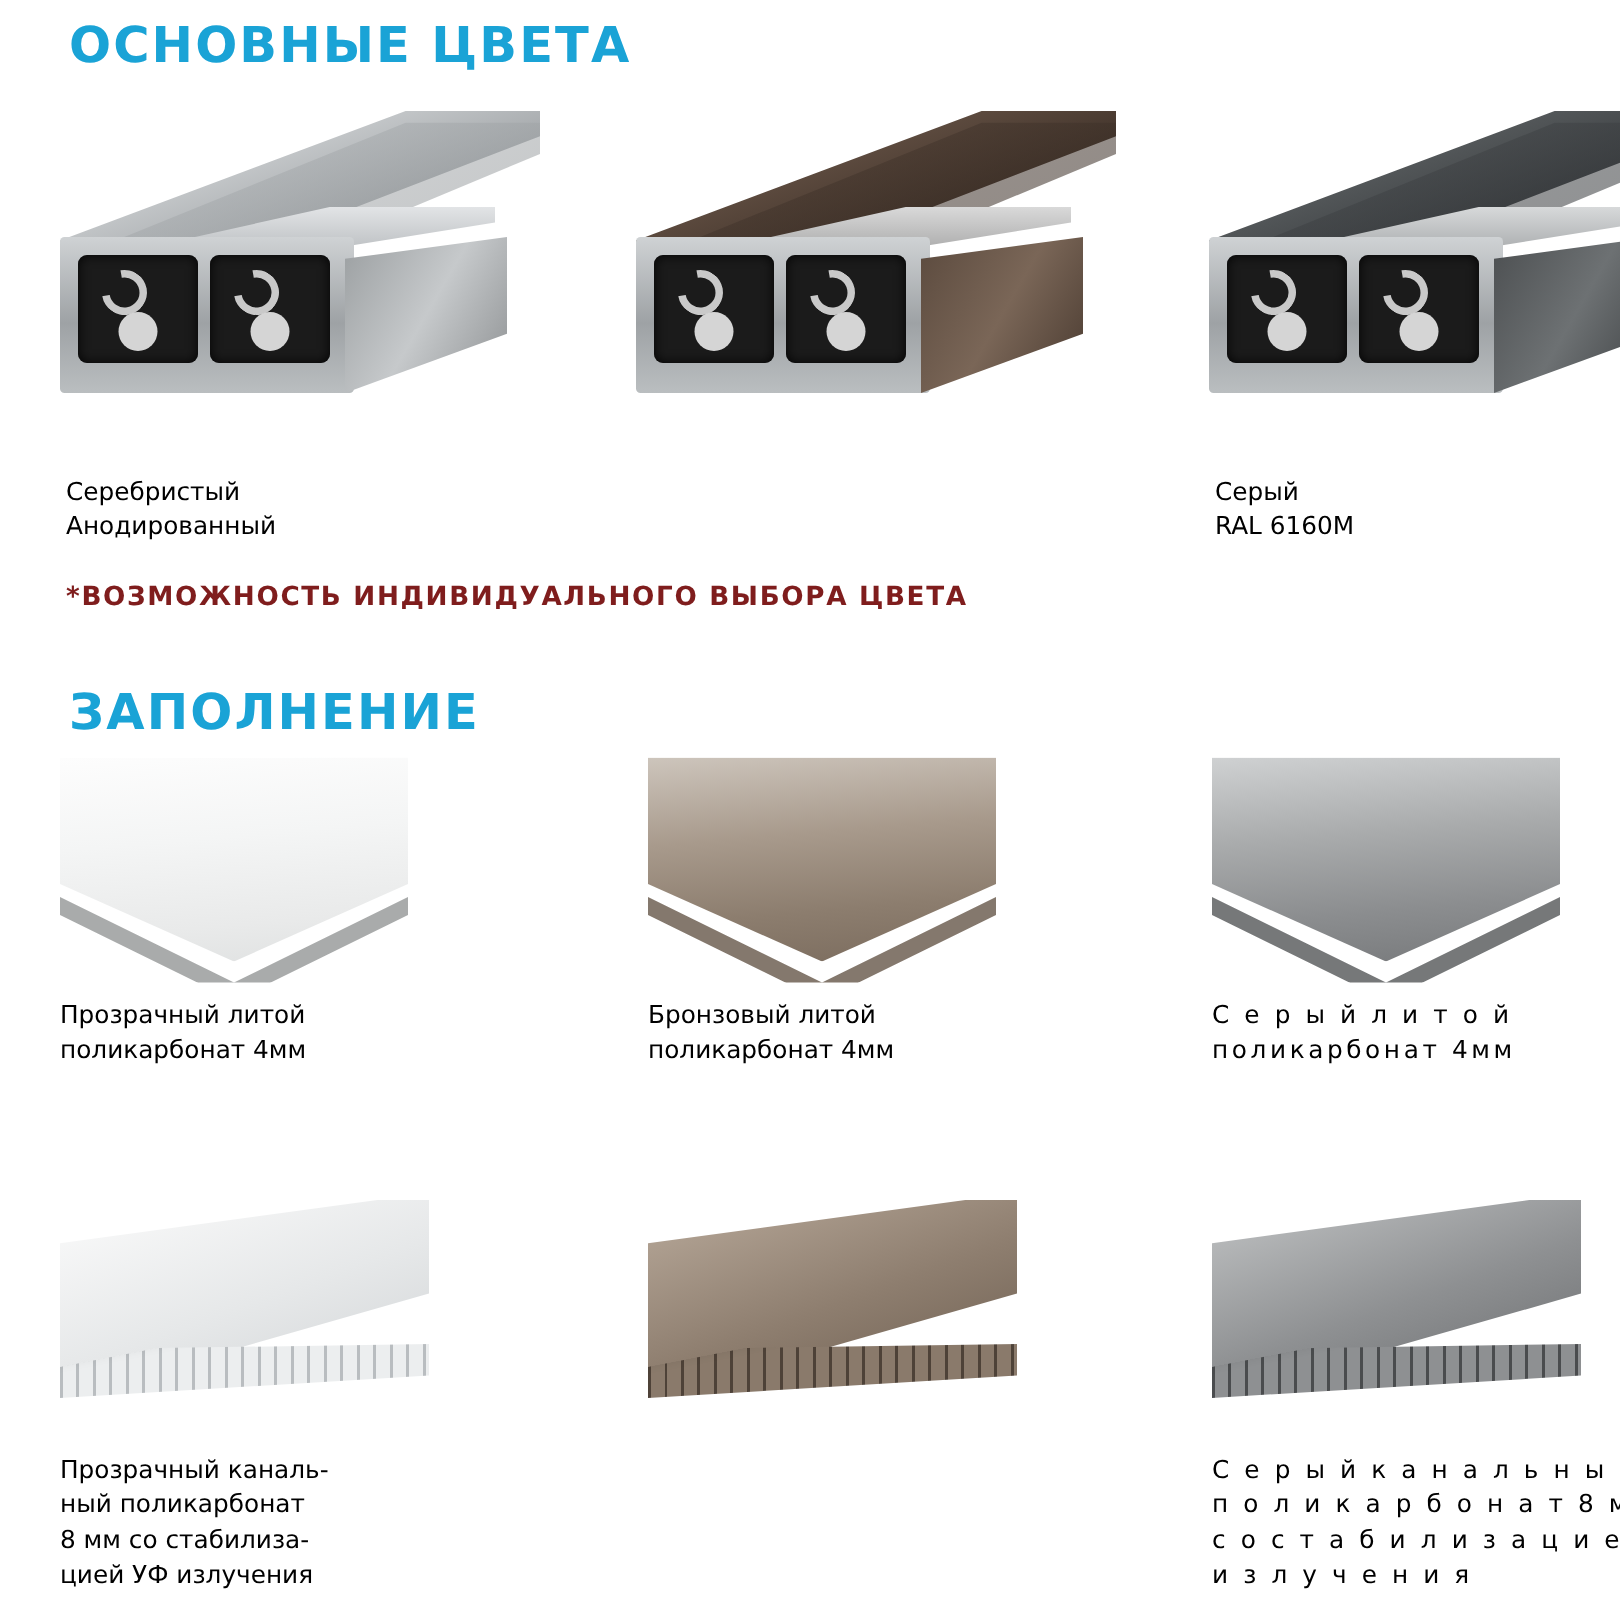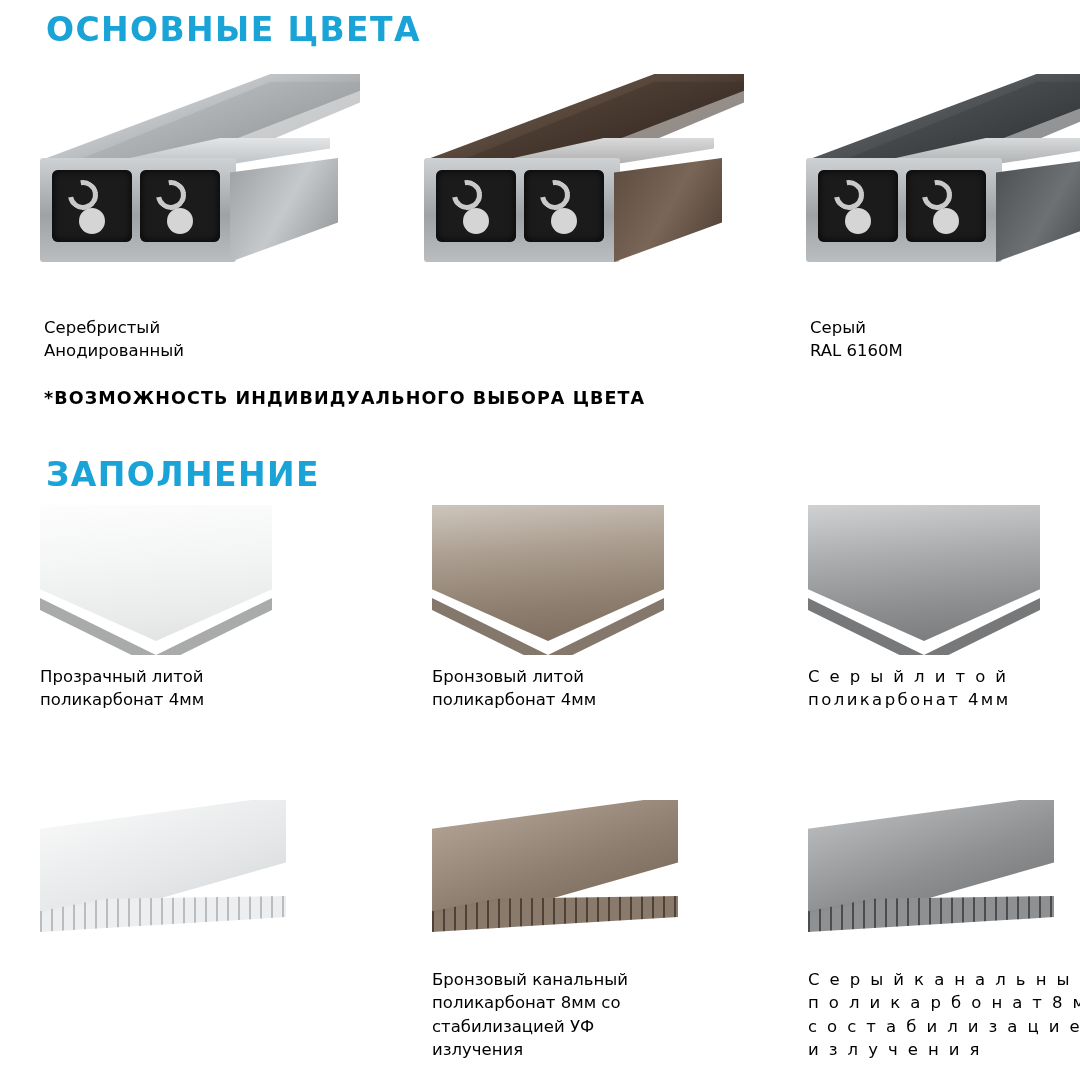--- a/index.html
+++ b/index.html
@@ -29,21 +29,21 @@
     text-transform: uppercase;
     margin: 0;
   }
   #title-colors { position: absolute; left: 46px; top: 10px; }
   #title-filling { position: absolute; left: 46px; top: 455px; }
 
   .note {
     position: absolute;
     left: 44px;
     top: 388px;
-    color: #000000;
+    color: #7f1d1d;
     font-weight: bold;
     font-size: 17.5px;
     letter-spacing: 1.1px;
     text-transform: uppercase;
   }
 
   
   .caption {
     color: #000000;
     font-size: 16.5px;
@@ -320,33 +320,33 @@
 
   <div class="sheets" style="top:800px;">
 
     <div class="sheet-cell c1">
       <div class="multi-img">
         <div class="multi-top" style="background:linear-gradient(160deg,#fbfbfb,#e6e8e9 55%,#d2d5d7);"></div>
         <div class="multi-edge">
           <div class="ribs" style="background:repeating-linear-gradient(90deg,#eceeef 0 9px,#b9bdc0 9px 11px); box-shadow:inset 0 -6px 10px rgba(0,0,0,.18);"></div>
         </div>
       </div>
+      <div class="caption sheet-caption">Прозрачный каналь-
+ный поликарбонат
+8 мм со стабилиза-
+цией УФ излучения</div>
     </div>
 
     <div class="sheet-cell c2">
       <div class="multi-img">
         <div class="multi-top" style="background:linear-gradient(160deg,#b9aa9b,#8e7e6f 55%,#6f6052);"></div>
         <div class="multi-edge">
           <div class="ribs" style="background:repeating-linear-gradient(90deg,#8a7a6b 0 9px,#4e4238 9px 11px); box-shadow:inset 0 -6px 10px rgba(0,0,0,.3);"></div>
         </div>
       </div>
-      <div class="caption sheet-caption">Бронзовый канальный
-поликарбонат 8мм со
-стабилизацией УФ
-излучения</div>
     </div>
 
     <div class="sheet-cell c3">
       <div class="multi-img">
         <div class="multi-top" style="background:linear-gradient(160deg,#c2c4c5,#8e9092 55%,#6c6e70);"></div>
         <div class="multi-edge">
           <div class="ribs" style="background:repeating-linear-gradient(90deg,#8e9092 0 9px,#4a4c4e 9px 11px); box-shadow:inset 0 -6px 10px rgba(0,0,0,.3);"></div>
         </div>
       </div>
       <div class="caption sheet-caption tracked">С е р ы й  к а н а л ь н ы й

